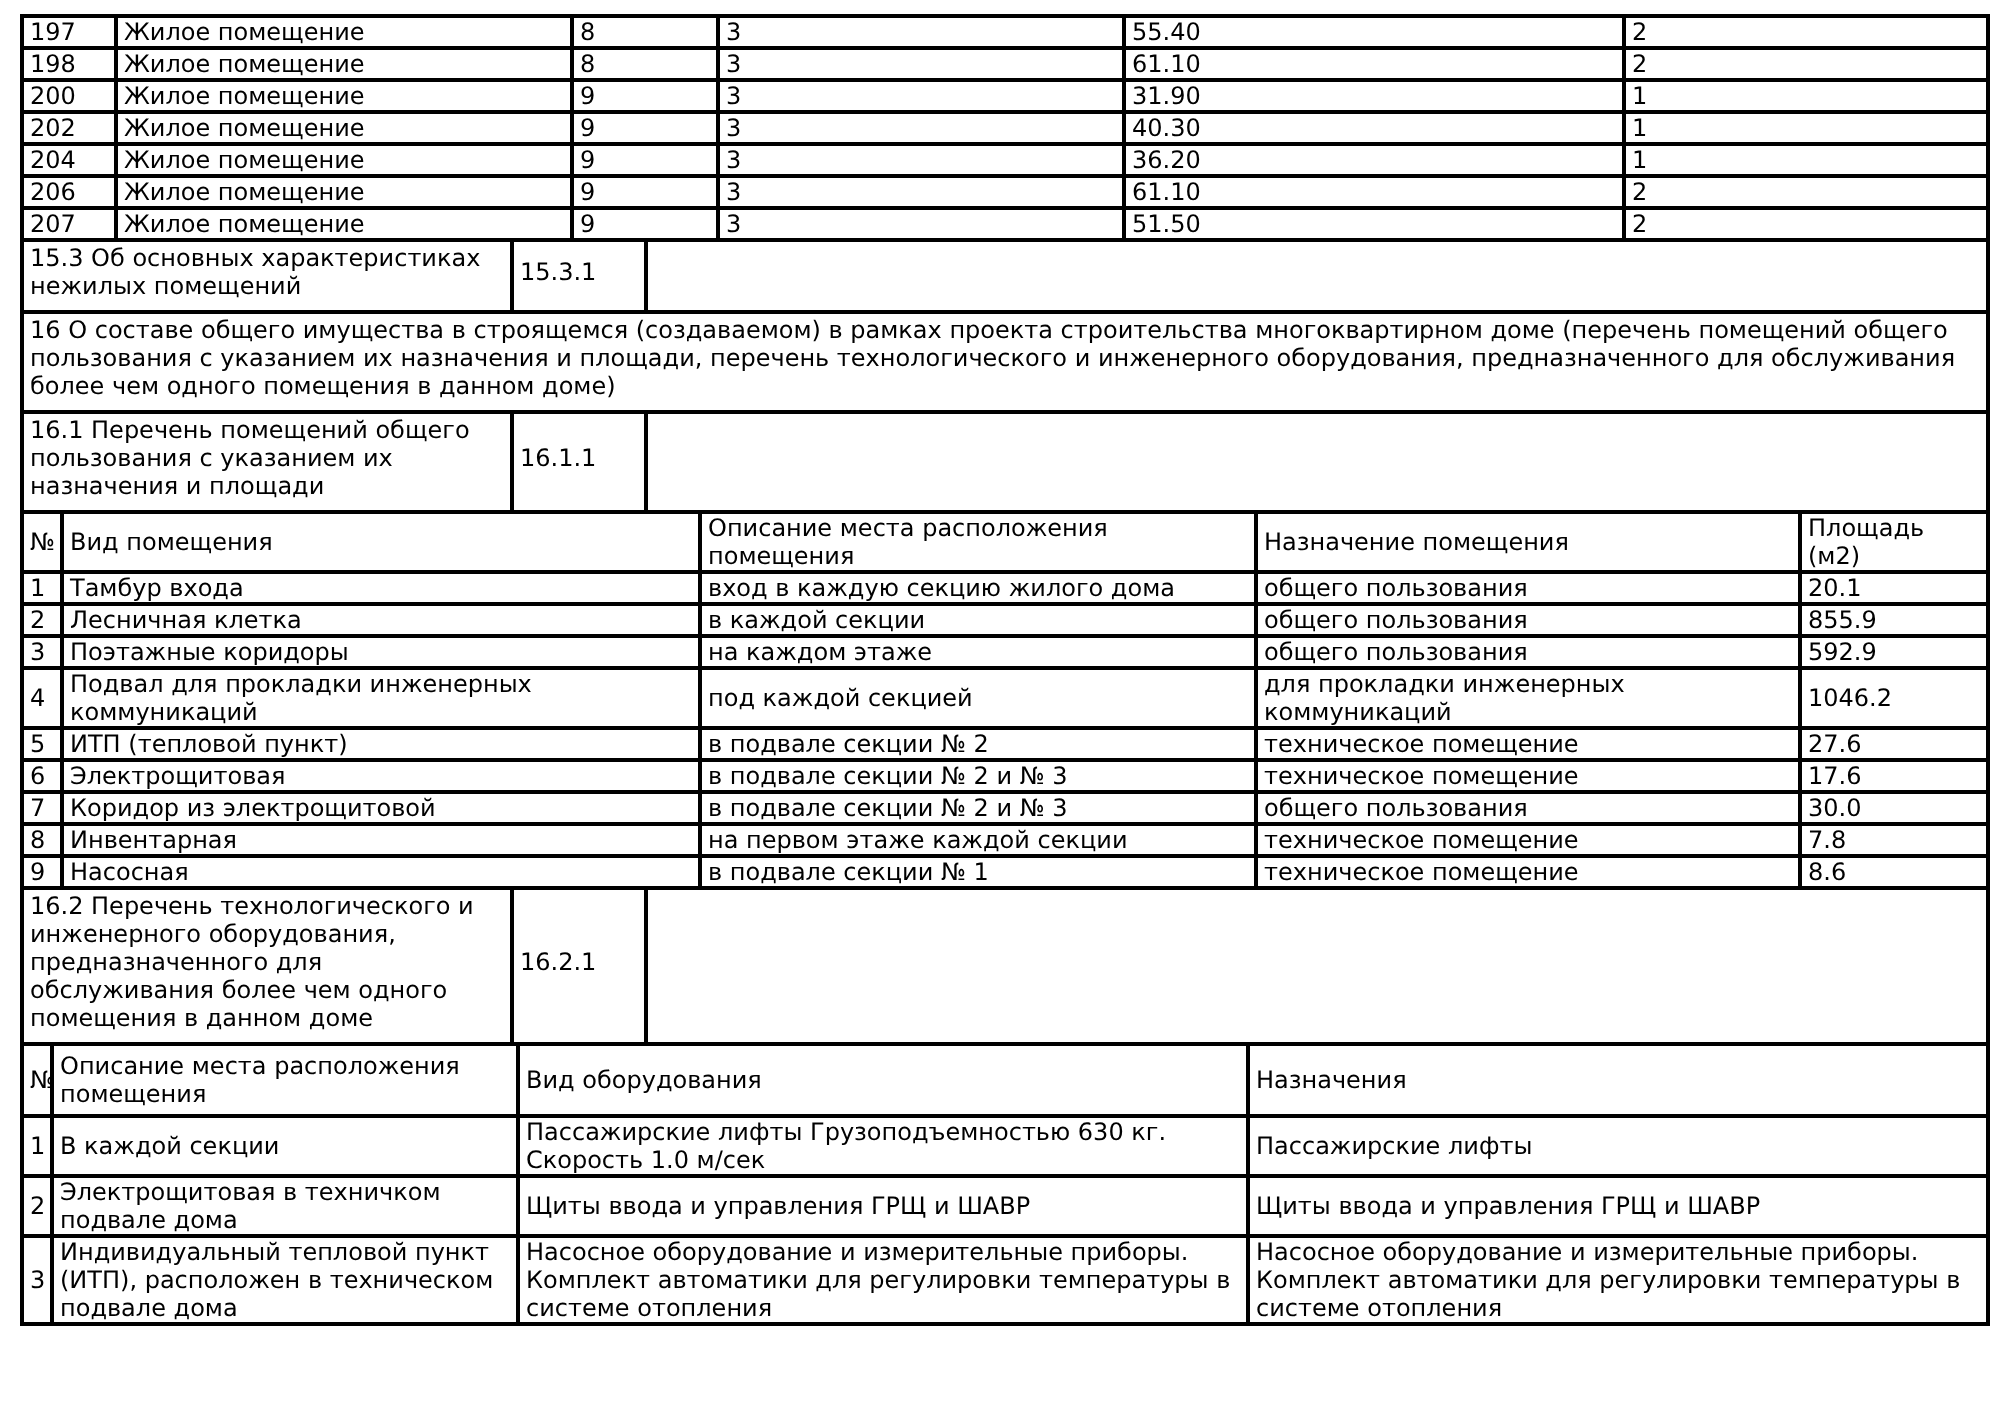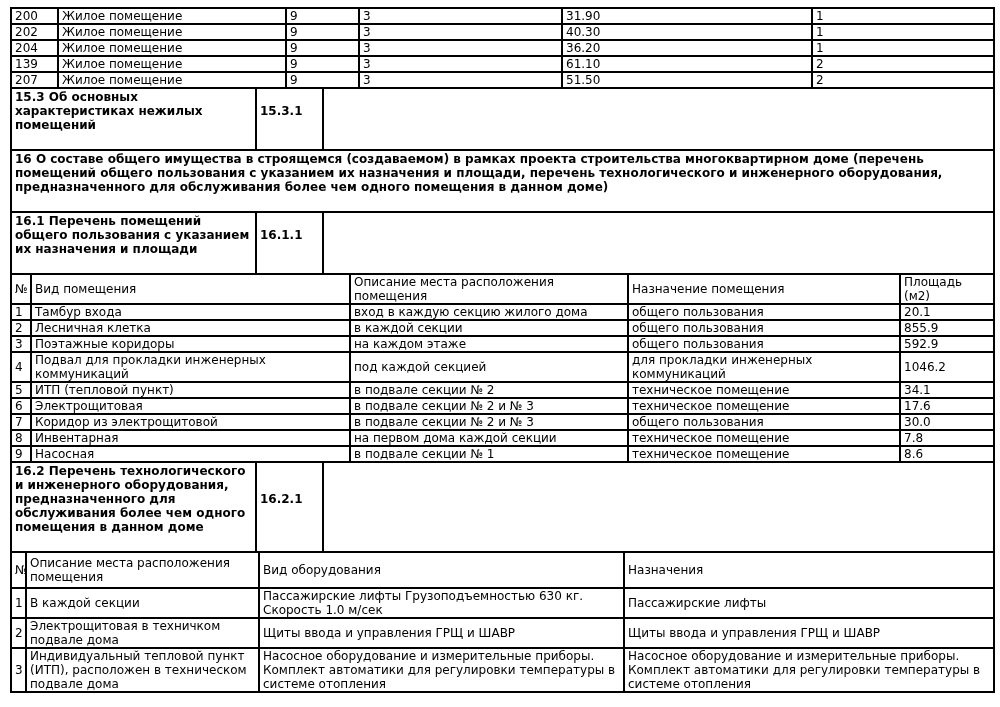--- a/index.html
+++ b/index.html
@@ -22,37 +22,53 @@
   td, th {
     border: 2px solid #000000;
     padding: 0 3px;
     text-align: left;
     vertical-align: middle;
     font-weight: normal;
     line-height: 14px;
     overflow: hidden;
     word-wrap: break-word;
   }
-  .sec td { padding-top: 1px; padding-bottom: 17px; font-weight: bold; }
+  .sec td { padding-top: 1px; padding-bottom: 5px; }
   .eq-head th { padding-top: 3px; padding-bottom: 3px; }
 </style>
 </head>
 <body>
 
 <table class="first">
   <colgroup>
     <col style="width:47px">
       <col style="width:228px">
       <col style="width:73px">
     <col style="width:203px">
       <col style="width:250px">
       <col style="width:182px">
   </colgroup>
   <tbody>
       <tr>
+        <td>197</td>
+        <td>Жилое помещение</td>
+        <td>8</td>
+        <td>3</td>
+        <td>55.40</td>
+        <td>2</td>
+      </tr>
+      <tr>
+        <td>198</td>
+        <td>Жилое помещение</td>
+        <td>8</td>
+        <td>3</td>
+        <td>61.10</td>
+        <td>2</td>
+      </tr>
+      <tr>
         <td>200</td>
         <td>Жилое помещение</td>
         <td>9</td>
         <td>3</td>
         <td>31.90</td>
         <td>1</td>
       </tr>
       <tr>
         <td>202</td>
         <td>Жилое помещение</td>
@@ -63,21 +79,21 @@
       </tr>
       <tr>
         <td>204</td>
         <td>Жилое помещение</td>
         <td>9</td>
         <td>3</td>
         <td>36.20</td>
         <td>1</td>
       </tr>
       <tr>
-        <td>139</td>
+        <td>206</td>
         <td>Жилое помещение</td>
         <td>9</td>
         <td>3</td>
         <td>61.10</td>
         <td>2</td>
       </tr>
       <tr>
         <td>207</td>
         <td>Жилое помещение</td>
         <td>9</td>
@@ -173,40 +189,40 @@
         <td>Подвал для прокладки инженерных коммуникаций</td>
         <td>под каждой секцией</td>
         <td>для прокладки инженерных коммуникаций</td>
         <td>1046.2</td>
       </tr>
       <tr>
         <td>5</td>
         <td>ИТП (тепловой пункт)</td>
         <td>в подвале секции № 2</td>
         <td>техническое помещение</td>
-        <td>34.1</td>
+        <td>27.6</td>
       </tr>
       <tr>
         <td>6</td>
         <td>Электрощитовая</td>
         <td>в подвале секции № 2 и № 3</td>
         <td>техническое помещение</td>
         <td>17.6</td>
       </tr>
       <tr>
         <td>7</td>
         <td>Коридор из электрощитовой</td>
         <td>в подвале секции № 2 и № 3</td>
         <td>общего пользования</td>
         <td>30.0</td>
       </tr>
       <tr>
         <td>8</td>
         <td>Инвентарная</td>
-        <td>на первом дома каждой секции</td>
+        <td>на первом этаже каждой секции</td>
         <td>техническое помещение</td>
         <td>7.8</td>
       </tr>
       <tr>
         <td>9</td>
         <td>Насосная</td>
         <td>в подвале секции № 1</td>
         <td>техническое помещение</td>
         <td>8.6</td>
       </tr>

